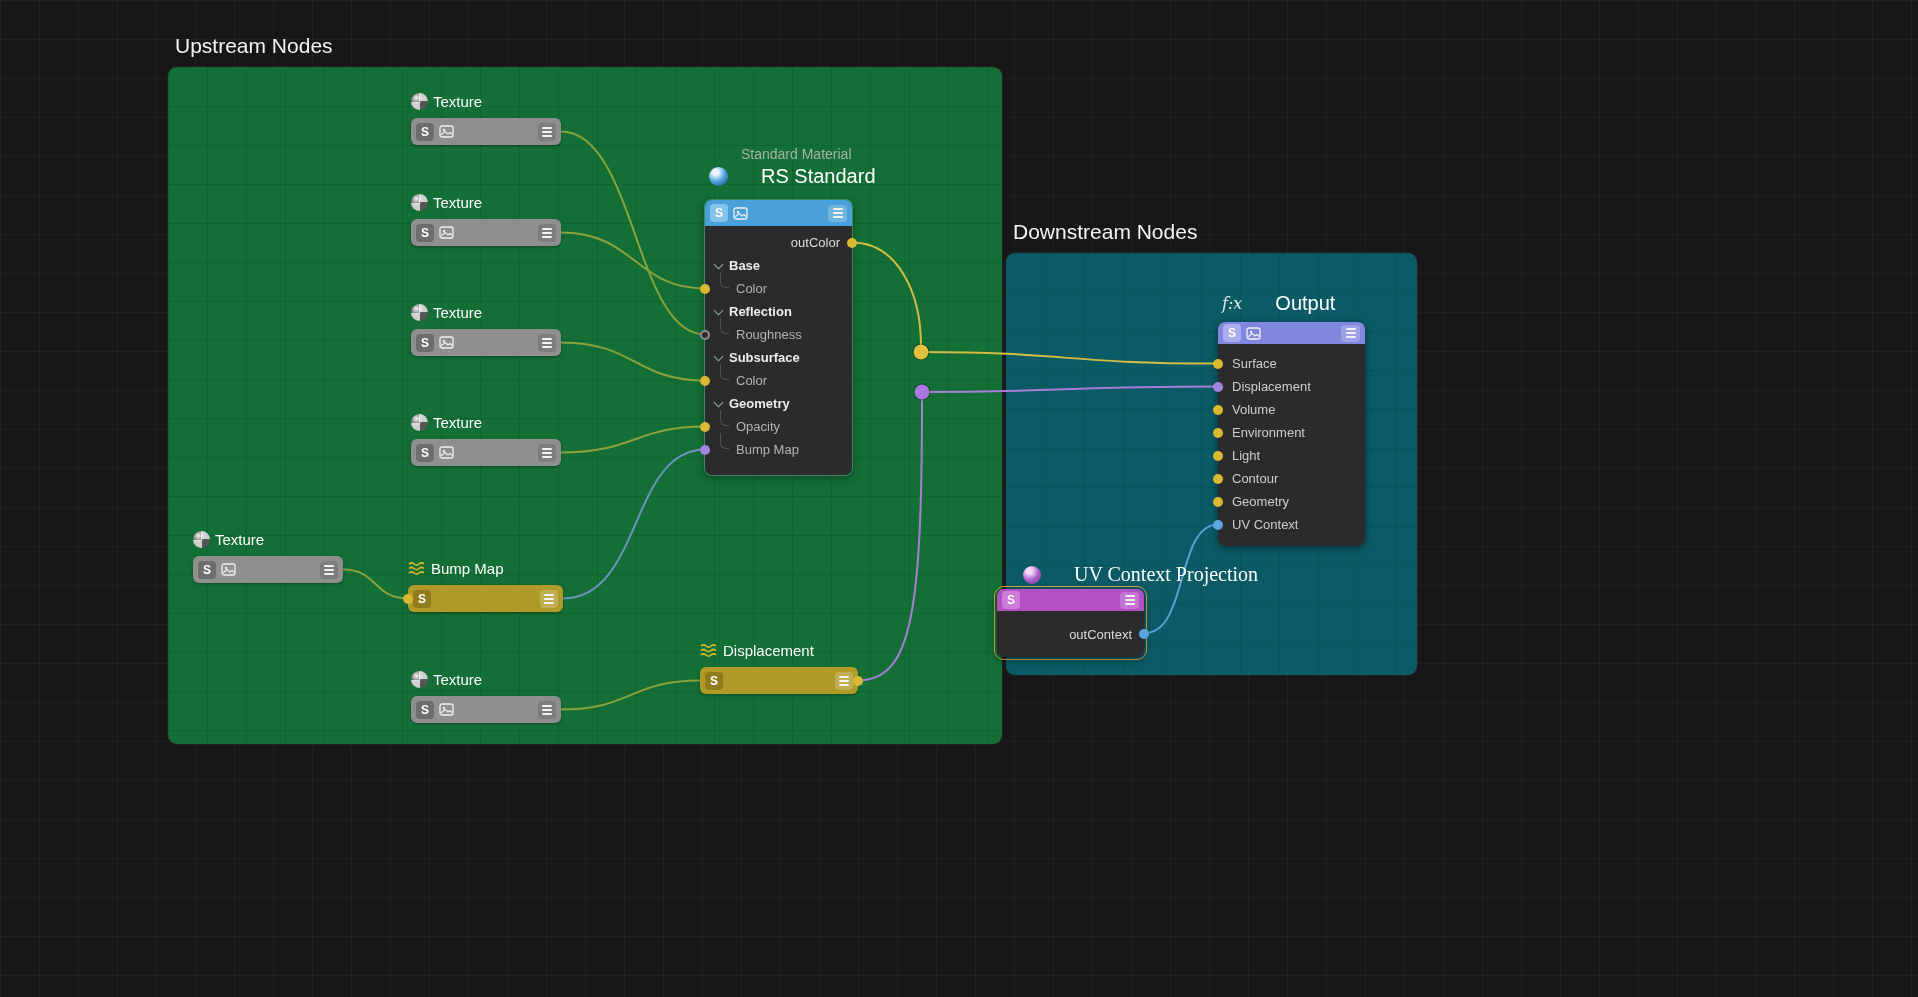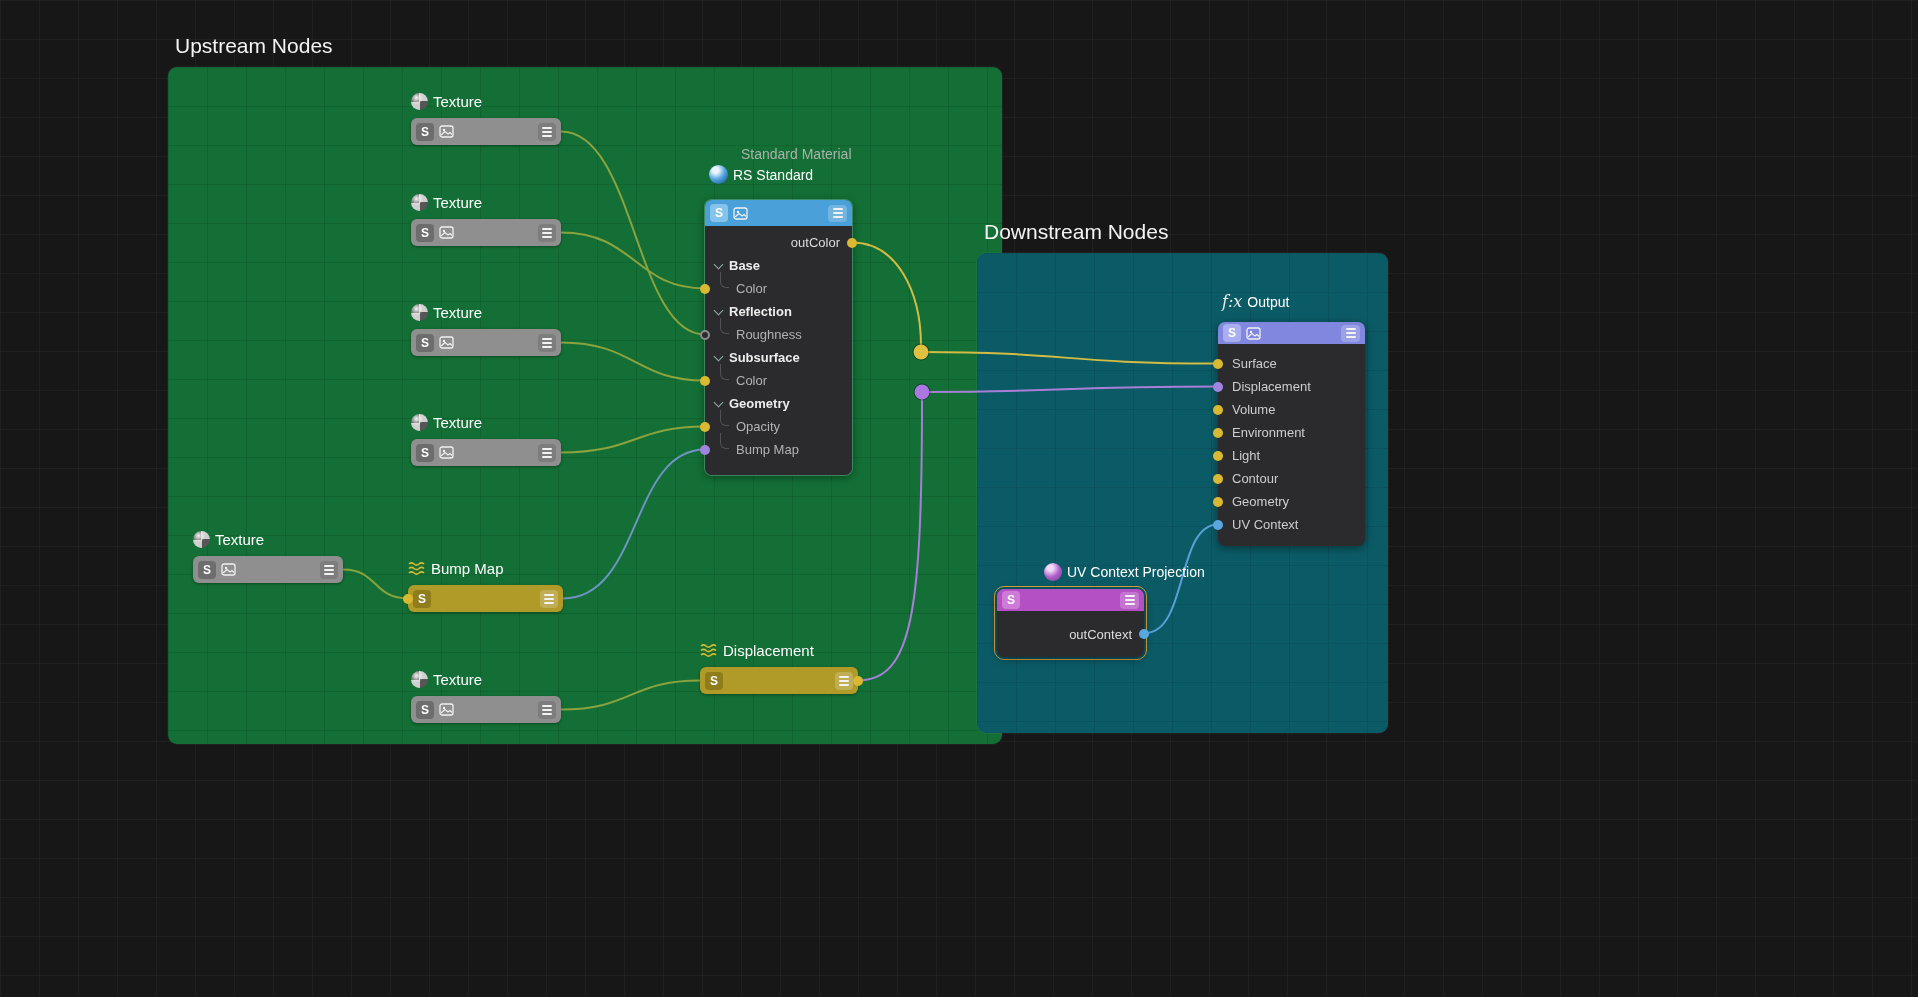--- a/index.html
+++ b/index.html
@@ -11,21 +11,21 @@
       linear-gradient(90deg, rgba(255,255,255,0.035) 1px, transparent 1px);
     background-size:39px 39px; }
 
   
   .group { position:absolute; border-radius:9px;
     background-image:
       linear-gradient(rgba(0,0,0,0.10) 1px, transparent 1px),
       linear-gradient(90deg, rgba(0,0,0,0.10) 1px, transparent 1px);
     background-size:39px 39px; box-shadow:0 0 0 1px rgba(255,255,255,0.04); }
   #group-upstream  { left:168px; top:67px;  width:834px; height:677px; background-color:#136f35; }
-  #group-downstream{ left:977px; top:253px; width:411px; height:480px; background-color:#0b5b66; }
+  #group-downstream{ left:1006px; top:253px; width:411px; height:422px; background-color:#0b5b66; }
   .group-title { position:absolute; top:-33px; left:7px; font-size:21px; color:#f3f3f3; white-space:nowrap; }
 
   
   #wires { position:absolute; left:0; top:0; width:1918px; height:997px; pointer-events:none; }
   #wires path { fill:none; stroke-width:2px; }
 
   
   .pill-node { position:absolute;border-radius:13px; }
   .node-label { position:absolute; top:-25px; left:0; display:flex; align-items:center; gap:5px; white-space:nowrap; }
   .node-label .title { color:#fff; font-size:15px; }
@@ -86,21 +86,21 @@
   .port.purple { background:#a183e0; }
   .port.blue   { background:#5aa7e0; }
   .port.ring   { background:#2b2b2d; border:2px solid #8e8e8e; }
 
   .oport-row { height:23px; display:flex; align-items:center; padding-left:14px; font-size:13px; color:#cdcdcd; position:relative; }
 
   
   .caption { position:absolute; white-space:nowrap; }
   .caption .cat { font-size:14px; color:#a9b4a9; margin-left:36px; margin-bottom:3px; }
   .caption .title-row { display:flex; align-items:center; gap:5px; margin-left:4px; }
-  .caption .title-row .t { color:#fff; font-size:14px; }
+  .caption .title-row .t { color:#fff; font-size:20px;margin-left:28px; }
   .fx-glyph { font-family:"DejaVu Serif","Liberation Serif",serif; font-style:italic; font-size:16px; color:#eaeaea; }
 
   
   #uv-frame { position:absolute; left:994px; top:586px; border:1.5px solid #e2a53e; border-radius:10px; padding:2px; }
   #uv-node { position:relative; width:147px; border-radius:7px; box-shadow:0 2px 8px rgba(0,0,0,0.45); }
   #uv-node .header { height:22px; background:#b44fc4; display:flex; align-items:center; padding:0 5px; gap:5px; border-radius:7px 7px 0 0; }
   #uv-node .header .s-badge { background:#cd7ad8; }
   #uv-node .body { height:46px; background:#2b2b2d; border-radius:0 0 7px 7px;
     display:flex; align-items:center; justify-content:flex-end; padding-right:12px; position:relative;
     color:#dcdcdc; font-size:13px; }
@@ -461,21 +461,21 @@
         <span class="port in yellow"></span>
         <span>Geometry</span>
       </div>
       <div class="oport-row">
         <span class="port in blue"></span>
         <span>UV Context</span>
       </div>
     </div>
   </div>
 
-  <div class="caption" style="left:1040px;top:563px;">
+  <div class="caption" style="left:1019px;top:563px;font-family:Liberation Serif, serif;">
     <div class="title-row">
       <span class="sphere uv-sphere"></span>
       <span class="t">UV Context Projection</span>
     </div>
   </div>
   <div id="uv-frame">
     <div class="big-node" id="uv-node" style="position:relative;left:0;top:0;">
       <div class="header">
         <span class="badge s-badge">S</span>
         <span class="badge menu-badge hdr-menu">

